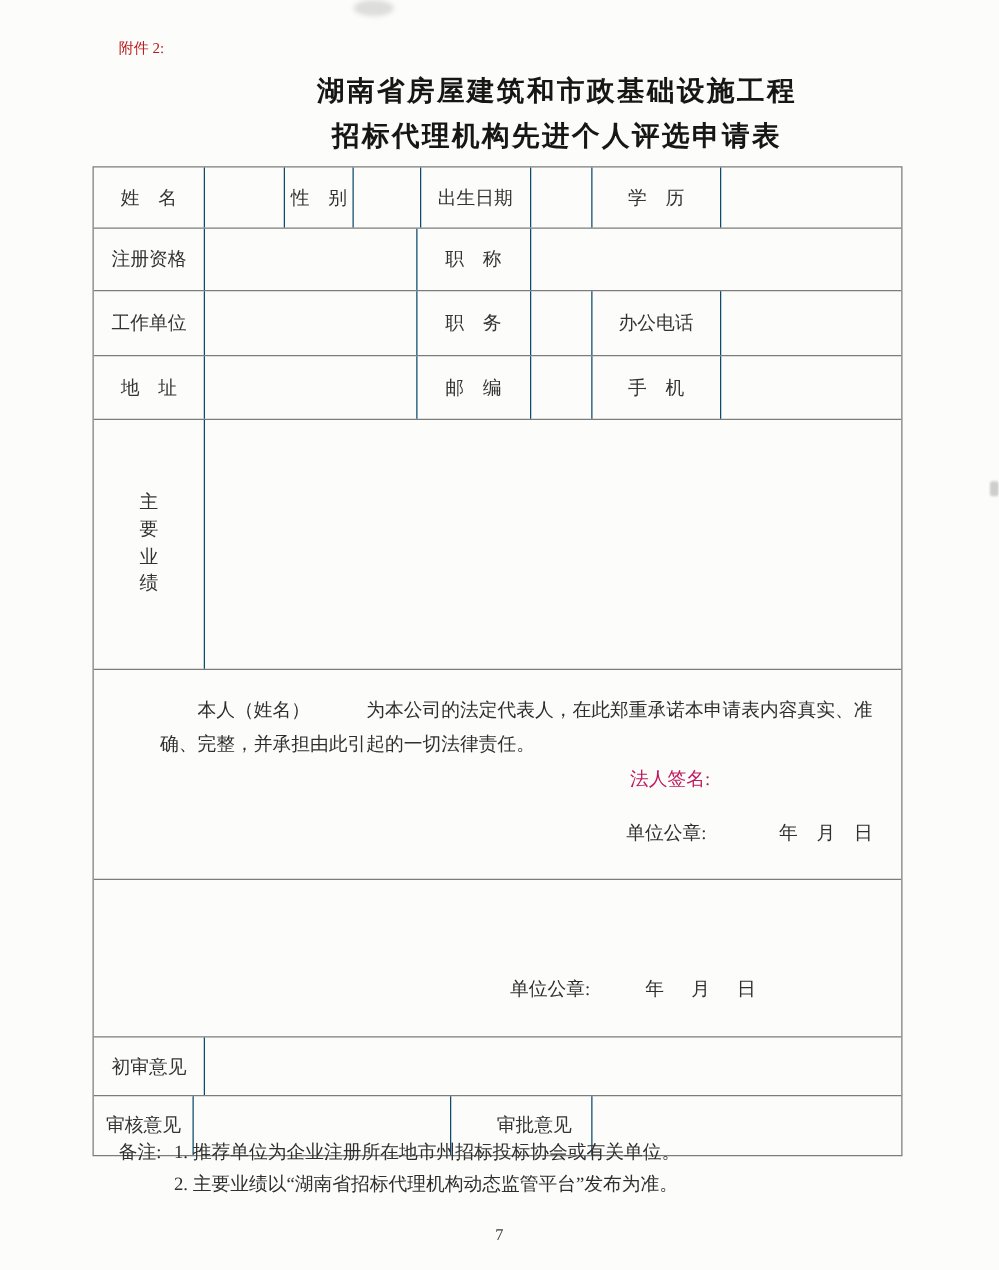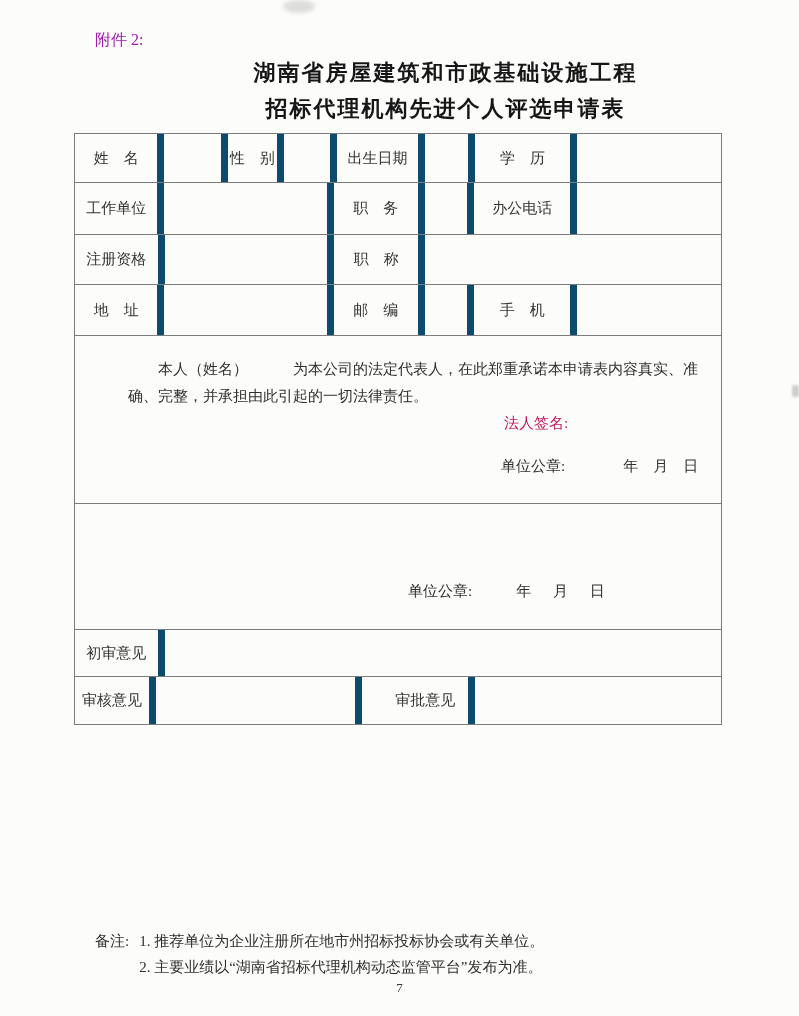--- a/index.html
+++ b/index.html
@@ -8,50 +8,50 @@
     background:#fcfcfa;
     font-family:"Liberation Serif","DejaVu Serif",serif;
     color:#303030;
     overflow:hidden;
   }
   
   .smudge{position:absolute;background:rgba(140,140,140,.28);border-radius:50%;filter:blur(2px);}
   .smudge-top{left:283px;top:0;width:32px;height:13px;}
   .smudge-edge{right:0;top:385px;width:7px;height:12px;background:rgba(120,120,120,.35);border-radius:2px;filter:blur(1px);}
 
-  .attachment{position:absolute;left:95px;top:30px;font-size:16px;color:#a21caf;}
+  .attachment{position:absolute;left:95px;top:30px;font-size:12px;color:#b91c1c;}
   .title{position:absolute;left:0;width:799px;text-align:center;font-weight:bold;color:#161616;font-size:22px;letter-spacing:2px;padding-left:46px;}
   .title1{top:58px;}
   .title2{top:94px;}
 
   .tbl{position:absolute;left:74px;top:133px;width:646px;border:1px solid #7c7c7c;box-sizing:content-box;background:transparent;}
   .row{display:flex;border-bottom:1px solid #7c7c7c;}
   .row:last-child{border-bottom:none;gap:20px;}
-  .cell{box-sizing:border-box;border-right:7px solid #0c4a6e;position:relative;}
+  .cell{box-sizing:border-box;border-right:1px solid #0c4a6e;position:relative;}
   .cell:last-child{border-right:none;margin-left:45px;}
   .lbl{display:flex;align-items:center;justify-content:center;font-size:15px;color:#333;text-align:center;}
 
   .w96{width:96px}.w68{width:68px}.w60{width:60px}.w57{width:57px}.w95{width:95px}
   .w53{width:53px}.w110{width:110px}.w107{width:107px}.w182{width:182px}.w98{width:98px}
   .w270{width:270px}.w550{width:550px}.w646{width:646px}.w222{width:222px}.w111{width:111px}.w217{width:217px}
   .h48{height:48px}.h49{height:49px}.h51{height:51px}.h50{height:50px}.h199{height:199px}
   .h167{height:167px}.h125{height:125px}.h46{height:46px}.h47{height:47px}
 
   .vlabel{width:16px;line-height:1.45;word-break:break-all;font-size:15px;color:#333;text-align:center;}
 
   .decl-body{position:absolute;left:8px;right:16px;top:20px;font-size:15px;line-height:1.82;text-indent:2em;color:#2f2f2f;}
   .decl-sign{position:absolute;left:384px;top:78px;font-size:15px;color:#be185d;}
   .decl-seal{position:absolute;left:381px;top:121px;font-size:15px;color:#2f2f2f;display:flex;}
   .decl-date{margin-left:58px;}
 
   .rec-label{line-height:1.55;}
   .rec-seal{position:absolute;left:288px;top:78px;font-size:15px;color:#2f2f2f;display:flex;}
   .rec-date{margin-left:44px;letter-spacing:9px;}
 
-  .notes{position:absolute;left:95px;top:928px;font-size:15px;color:#2f2f2f;display:flex;line-height:26px;}
+  .notes{position:absolute;left:95px;top:909px;font-size:15px;color:#2f2f2f;display:flex;line-height:26px;}
   .notes-prefix{margin-right:10px;}
   .note-item{white-space:nowrap;}
 
   .pagenum{position:absolute;left:0;width:799px;top:980px;text-align:center;font-size:13px;color:#3a3a3a;}
 </style>
 </head>
 <body>
 
 <div class="smudge smudge-top"></div>
 <div class="smudge-edge smudge"></div>
@@ -66,45 +66,51 @@
     <div class="cell lbl w96">姓　名</div>
     <div class="cell lbl w68"></div>
     <div class="cell lbl w60">性　别</div>
     <div class="cell lbl w57"></div>
     <div class="cell lbl w95">出生日期</div>
     <div class="cell lbl w53"></div>
     <div class="cell lbl w110">学　历</div>
     <div class="cell lbl w107"></div>
   </div>
 
+  <div class="row h49">
+    <div class="cell lbl w96">注册资格</div>
+    <div class="cell lbl w182"></div>
+    <div class="cell lbl w98">职　称</div>
+    <div class="cell lbl w270"></div>
+  </div>
+
   <div class="row h51">
     <div class="cell lbl w96">工作单位</div>
     <div class="cell lbl w182"></div>
     <div class="cell lbl w98">职　务</div>
     <div class="cell lbl w53"></div>
     <div class="cell lbl w110">办公电话</div>
     <div class="cell lbl w107"></div>
-  </div>
-
-  <div class="row h49">
-    <div class="cell lbl w96">注册资格</div>
-    <div class="cell lbl w182"></div>
-    <div class="cell lbl w98">职　称</div>
-    <div class="cell lbl w270"></div>
   </div>
 
   <div class="row h50">
     <div class="cell lbl w96">地　址</div>
     <div class="cell lbl w182"></div>
     <div class="cell lbl w98">邮　编</div>
     <div class="cell lbl w53"></div>
     <div class="cell lbl w110">手　机</div>
     <div class="cell lbl w107"></div>
   </div>
 
+  <div class="row h199">
+    <div class="cell lbl w96">
+      <div class="vlabel">主要业绩</div>
+    </div>
+    <div class="cell w550"></div>
+  </div>
 
   <div class="row h167">
     <div class="cell w646">
       <div class="decl-body">本人（姓名）　　　为本公司的法定代表人，在此郑重承诺本申请表内容真实、准确、完整，并承担由此引起的一切法律责任。</div>
       <div class="decl-sign">法人签名:</div>
       <div class="decl-seal">
         <span>单位公章:</span>
         <span class="decl-date">年　月　日</span>
       </div>
     </div>

